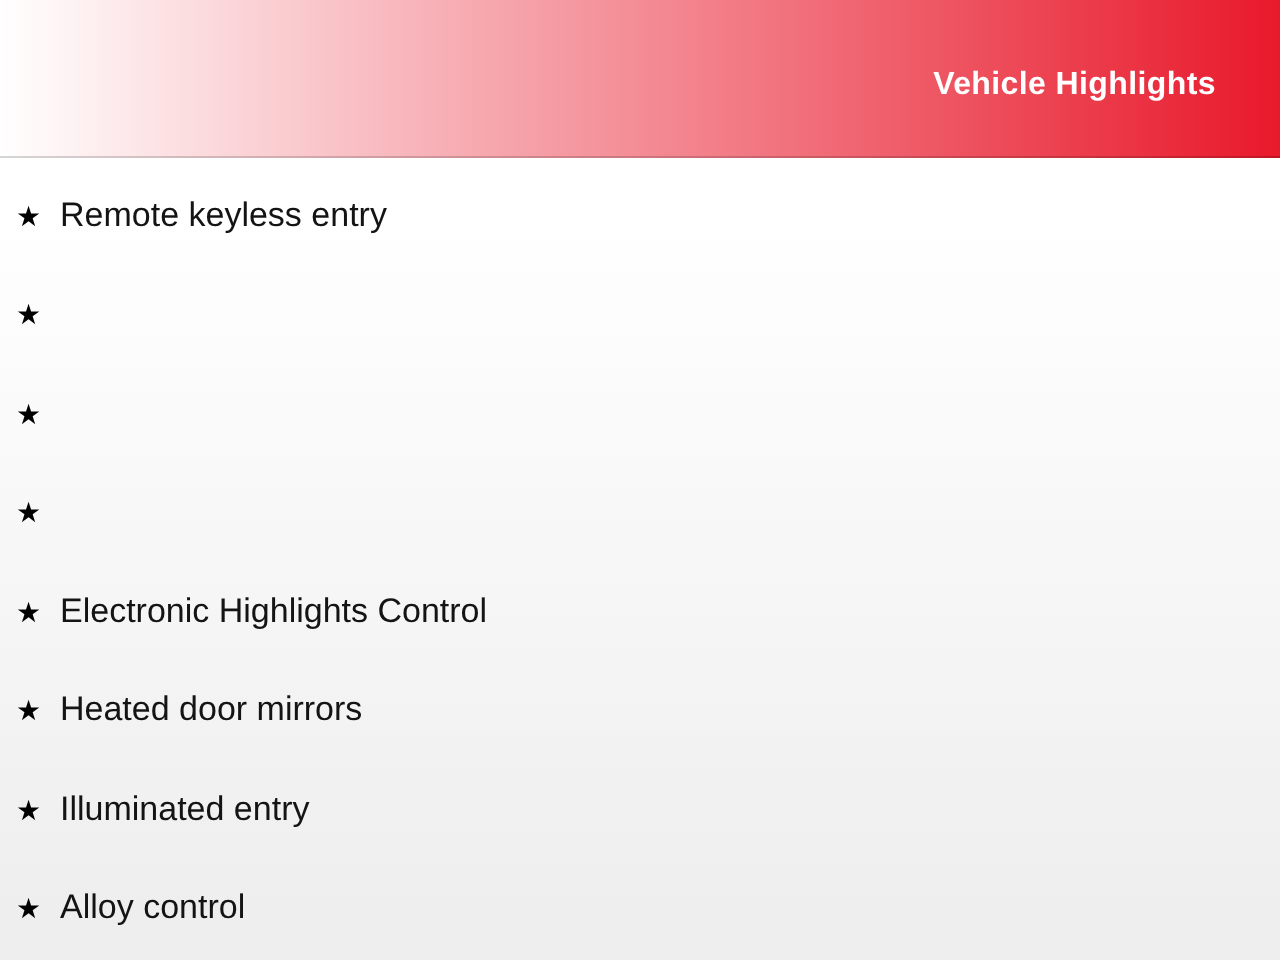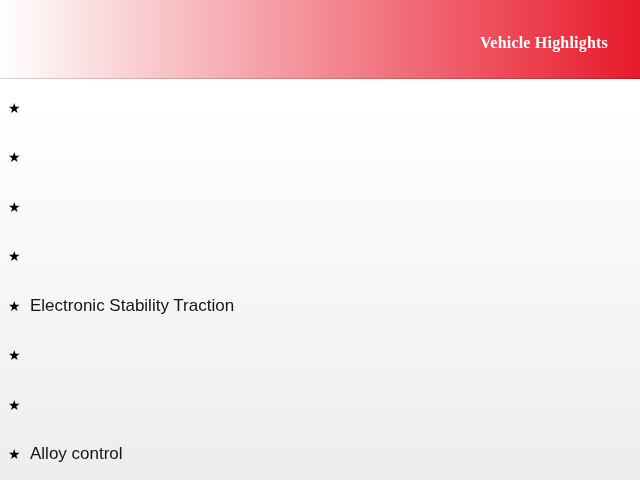--- a/index.html
+++ b/index.html
@@ -26,21 +26,20 @@
   .header-title {
     position: absolute;
     top: 33px;
     right: 32px;
     margin: 0;
     color: #ffffff;
     font-size: 16px;
     line-height: 19px;
     font-weight: bold;
     letter-spacing: 0.2px;
-    font-family: Liberation Serif, serif;
   }
   .feature-list {
     padding-top: 4px;
   }
   .feature-item {
     display: flex;
     align-items: center;
     height: 49.5px;
     padding-left: 8px;
     color: #141414;
@@ -65,45 +64,48 @@
 <div class="page">
 
   <div class="header">
     <h1 class="header-title">Vehicle Highlights</h1>
   </div>
 
   <div class="feature-list">
 
     <div class="feature-item">
       <span class="star">★</span>
+      <span class="feature-label">Remote keyless entry</span>
     </div>
 
     <div class="feature-item">
       <span class="star">★</span>
     </div>
 
     <div class="feature-item">
       <span class="star">★</span>
     </div>
 
     <div class="feature-item">
       <span class="star">★</span>
     </div>
 
     <div class="feature-item">
       <span class="star">★</span>
-      <span class="feature-label">Electronic Stability Traction</span>
+      <span class="feature-label">Electronic Highlights Control</span>
     </div>
 
     <div class="feature-item">
       <span class="star">★</span>
+      <span class="feature-label">Heated door mirrors</span>
     </div>
 
     <div class="feature-item">
       <span class="star">★</span>
+      <span class="feature-label">Illuminated entry</span>
     </div>
 
     <div class="feature-item">
       <span class="star">★</span>
       <span class="feature-label">Alloy control</span>
     </div>
 
   </div>
 </div>
 

